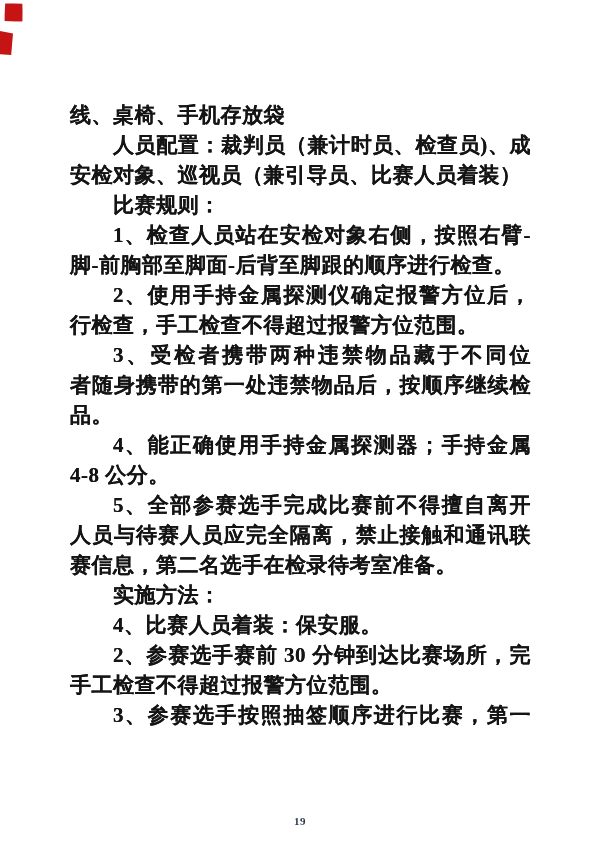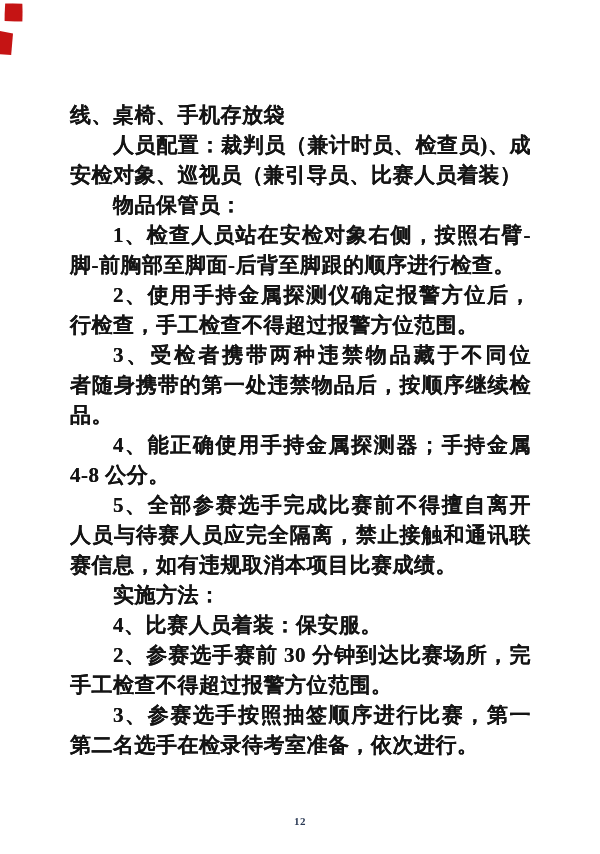--- a/index.html
+++ b/index.html
@@ -83,35 +83,34 @@
 
 <div class="page">
   <div class="red-mark a"></div>
   <div class="red-mark b"></div>
 
   <div class="text-block" id="text-block">
 
   <div class="line">线、桌椅、手机存放袋</div>
       <div class="line indent full">人员配置：裁判员（兼计时员、检查员)、成绩统计员、男性</div>
       <div class="line">安检对象、巡视员（兼引导员、比赛人员着装）</div>
-      <div class="line indent">物品保管员：</div>
+      <div class="line indent">比赛规则：</div>
       <div class="line indent full">1、检查人员站在安检对象右侧，按照右臂-左臂-左腋至右</div>
       <div class="line">脚-前胸部至脚面-后背至脚跟的顺序进行检查。</div>
       <div class="line indent full">2、使用手持金属探测仪确定报警方位后，才可以用手工进</div>
       <div class="line">行检查，手工检查不得超过报警方位范围。</div>
       <div class="line indent full">3、受检者携带两种违禁物品藏于不同位置，正确查出受检</div>
       <div class="line full">者随身携带的第一处违禁物品后，按顺序继续检查第二处违禁物</div>
       <div class="line">品。</div>
       <div class="line indent full">4、能正确使用手持金属探测器；手持金属探测器距离身体</div>
       <div class="line">4-8 公分。</div>
       <div class="line indent full">5、全部参赛选手完成比赛前不得擅自离开所在区域，完赛</div>
       <div class="line full">人员与待赛人员应完全隔离，禁止接触和通讯联络，防止泄露比</div>
-      <div class="line">赛信息，如有违规取消本项目比赛成绩。</div>
+      <div class="line">赛信息，第二名选手在检录待考室准备。</div>
       <div class="line indent">实施方法：</div>
       <div class="line indent">4、比赛人员着装：保安服。</div>
       <div class="line indent full">2、参赛选手赛前 30 分钟到达比赛场所，完成验证检录、抽</div>
       <div class="line">手工检查不得超过报警方位范围。</div>
       <div class="line indent full">3、参赛选手按照抽签顺序进行比赛，第一名选手比赛时，</div>
-      <div class="line">第二名选手在检录待考室准备，依次进行。</div>
     </div>
 
-  <div class="page-number">12</div>
+  <div class="page-number">19</div>
 </div>
 
 </body></html>

